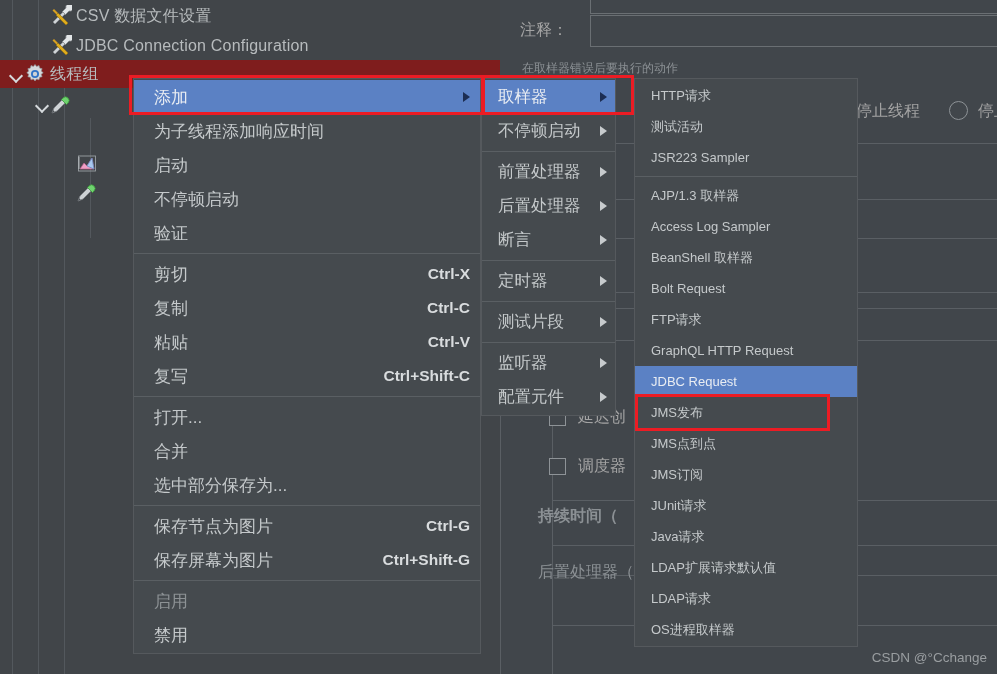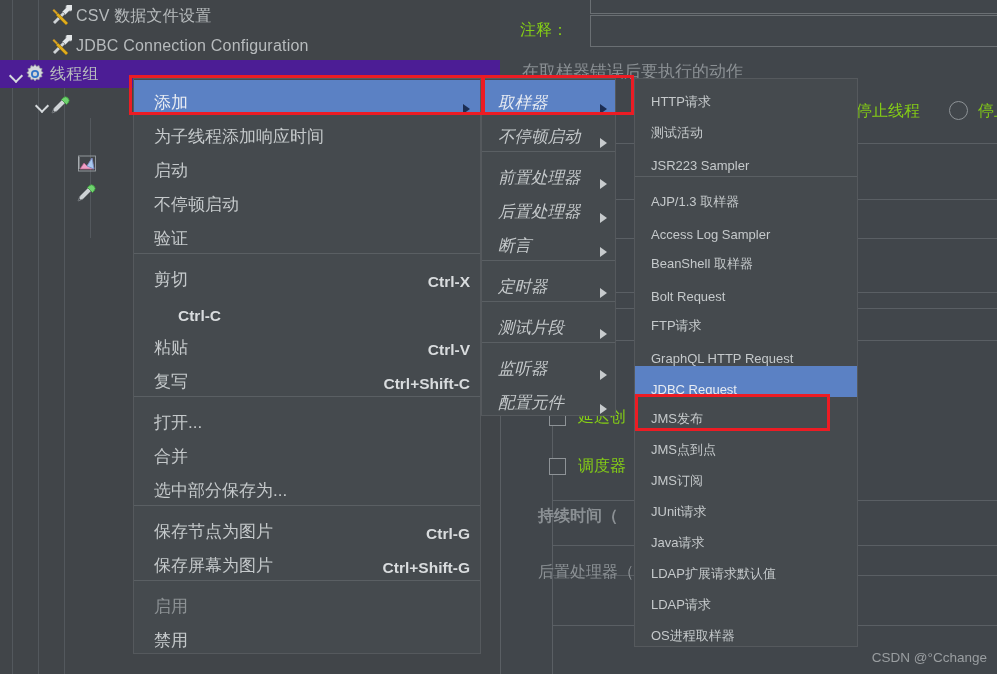--- a/index.html
+++ b/index.html
@@ -21,21 +21,21 @@
     background: #414549;
   }
   .tree-vline {
     position: absolute; width: 1px; background: #53585d;
   }
   .tree-row {
     position: absolute; left: 0; height: 28px; width: 500px;
     display: flex; align-items: center;
     color: #b7bbbd; font-size: 16px; white-space: nowrap;
   }
-  .tree-row.selected { background: #4c1d95; }
+  .tree-row.selected { background: #7f1d1d; }
   .tree-label { padding-left: 4px; letter-spacing: .2px; }
 
   .chev {
     width: 16px; height: 16px; position: relative; flex: 0 0 16px;
   }
   .chev::before {
     content: ""; position: absolute; left: 3px; top: 5px;
     width: 8px; height: 8px;
     border-right: 2.4px solid #d6dadd; border-bottom: 2.4px solid #d6dadd;
     transform: rotate(45deg);
@@ -47,21 +47,21 @@
 
   
   .right-panel {
     position: absolute; left: 500px; top: 0; width: 497px; height: 674px;
     background: #41464b;
   }
   .rp-field {
     position: absolute; border: 1px solid #6a6f73; background: #41464b;
   }
   .rp-label {
-    position: absolute; color: #84cc16; font-size: 16px; white-space: nowrap;
+    position: absolute; color: #a3a3a3; font-size: 16px; white-space: nowrap;
   }
   .rp-dim { color: #8b9094; }
   .rp-sep {
     position: absolute; height: 1px; background: #5a5f64;
   }
   .rp-checkbox {
     position: absolute; width: 17px; height: 17px;
     border: 1px solid #8e9397; background: #41464b;
   }
   .rp-radio {
@@ -75,21 +75,21 @@
     position: absolute;
     background: #454a4e;
     border: 1px solid #55595d;
     color: #c2c6c8;
     font-size: 16.5px;
     padding: 1px 0;
     z-index: 20;
   }
   .menu .mi {
     position: relative;
-    display: flex; align-items: flex-end;
+    display: flex; align-items: center;
     height: 34px;
     padding: 0 10px 0 20px;
     white-space: nowrap;
     color: #c5c9cb;
   }
   .menu .mi .lbl { flex: 1 1 auto; }
   .menu .mi .acc {
     margin-left: 24px; color: #d9dcde; font-weight: bold; font-size: 15.5px;
   }
   .menu .mi.dim { color: #8d9295; }
@@ -100,21 +100,21 @@
   .arrow {
     width: 0; height: 0; margin-left: 16px;
     border-left: 7px solid #c7cbcd;
     border-top: 5.5px solid transparent;
     border-bottom: 5.5px solid transparent;
   }
   .mi.highlight .arrow { border-left-color: #1c2d52; }
 
   
   #menu-add   { left: 133px; top: 78px;  width: 348px; }
-  #menu-sub   { left: 481px; top: 78px;  width: 135px; font-style: italic; }
+  #menu-sub   { left: 481px; top: 78px;  width: 135px; }
   #menu-third { left: 634px; top: 78px;  width: 224px; }
 
   #menu-add .mi   { height: 34px; font-size: 17px; }
   #menu-sub .mi   { height: 34px; padding: 0 8px 0 16px; font-size: 16.5px; }
   #menu-third .mi { height: 31px; padding: 0 8px 0 16px; font-size: 13px; }
 
   
   .redbox {
     position: absolute; border: 3px solid #ec1c24; z-index: 60;
     pointer-events: none;
@@ -219,21 +219,21 @@
       </div>
   </div>
 
   <div class="right-panel">
 
     <div class="rp-field" style="left:90px; top:-10px; width:420px; height:24px;"></div>
 
     <div class="rp-label" style="left:20px; top:20px;">注释：</div>
     <div class="rp-field" style="left:90px; top:15px; width:420px; height:32px;"></div>
 
-    <div class="rp-label rp-dim" style="left:22px; top:60px; font-size:17px;">在取样器错误后要执行的动作</div>
+    <div class="rp-label rp-dim" style="left:22px; top:60px; font-size:12px;">在取样器错误后要执行的动作</div>
 
     <div class="rp-label" style="left:356px; top:101px;">停止线程</div>
     <div class="rp-radio" style="left:449px; top:101px;"></div>
     <div class="rp-label" style="left:478px; top:101px;">停止</div>
 
     <div class="rp-vline" style="left:52px; top:95px; height:579px;"></div>
     <div class="rp-sep" style="left:53px; top:143px; width:444px;"></div>
     <div class="rp-sep" style="left:53px; top:199px; width:444px;"></div>
     <div class="rp-sep" style="left:53px; top:238px; width:444px;"></div>
     <div class="rp-sep" style="left:53px; top:292px; width:444px;"></div>
@@ -271,20 +271,21 @@
       </div>
       <div class="mi">
         <span class="lbl">验证</span>
       </div>
       <div class="sep"></div>
       <div class="mi">
         <span class="lbl">剪切</span>
         <span class="acc">Ctrl-X</span>
       </div>
       <div class="mi">
+        <span class="lbl">复制</span>
         <span class="acc">Ctrl-C</span>
       </div>
       <div class="mi">
         <span class="lbl">粘贴</span>
         <span class="acc">Ctrl-V</span>
       </div>
       <div class="mi">
         <span class="lbl">复写</span>
         <span class="acc">Ctrl+Shift-C</span>
       </div>

